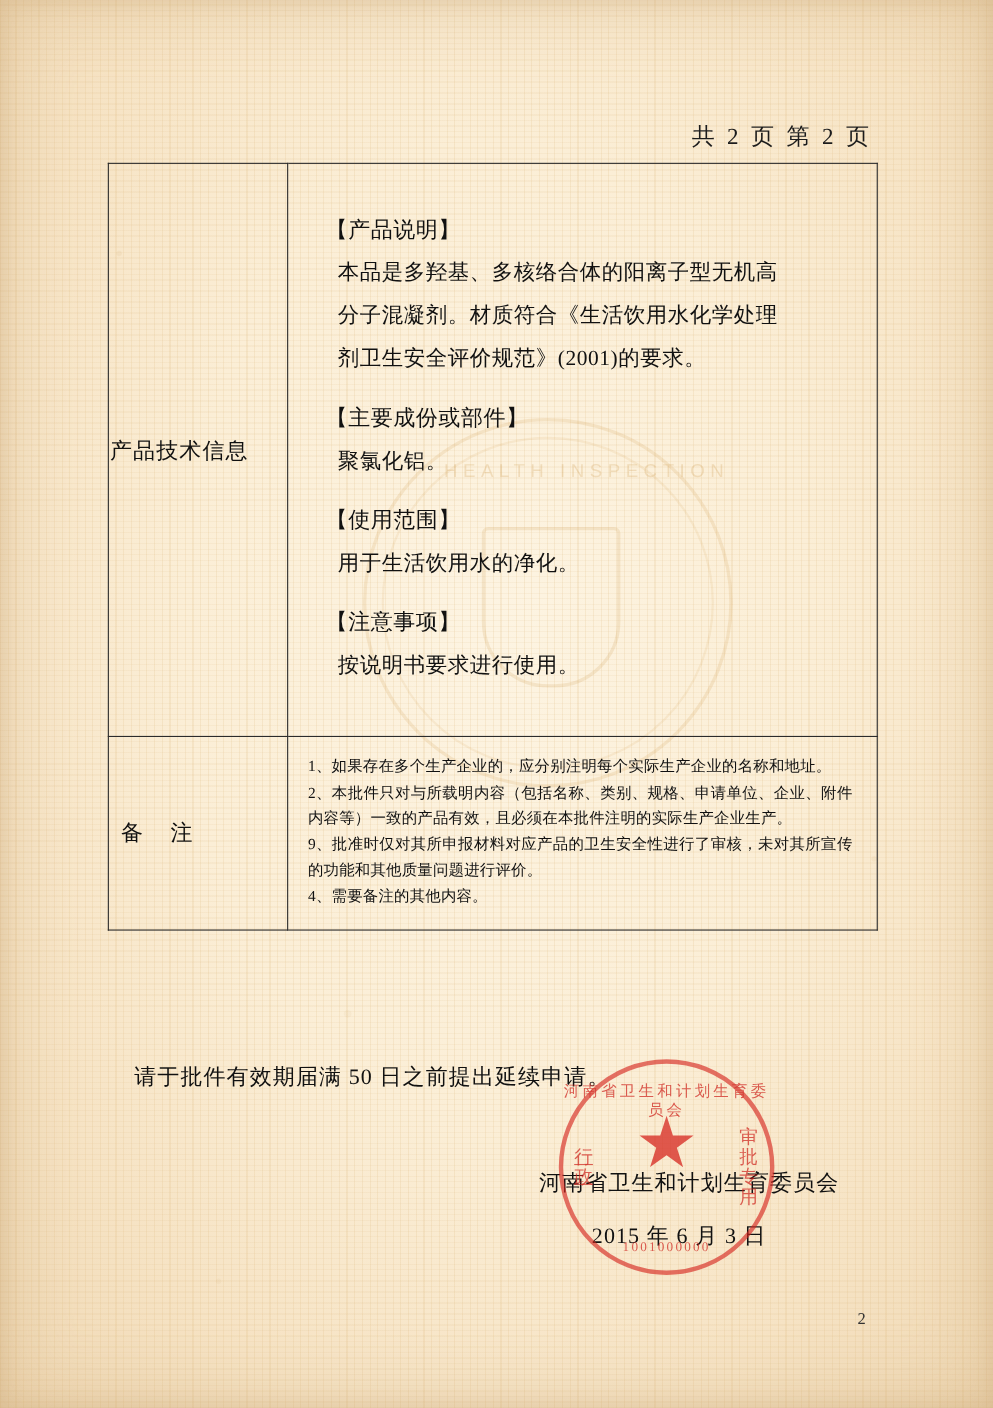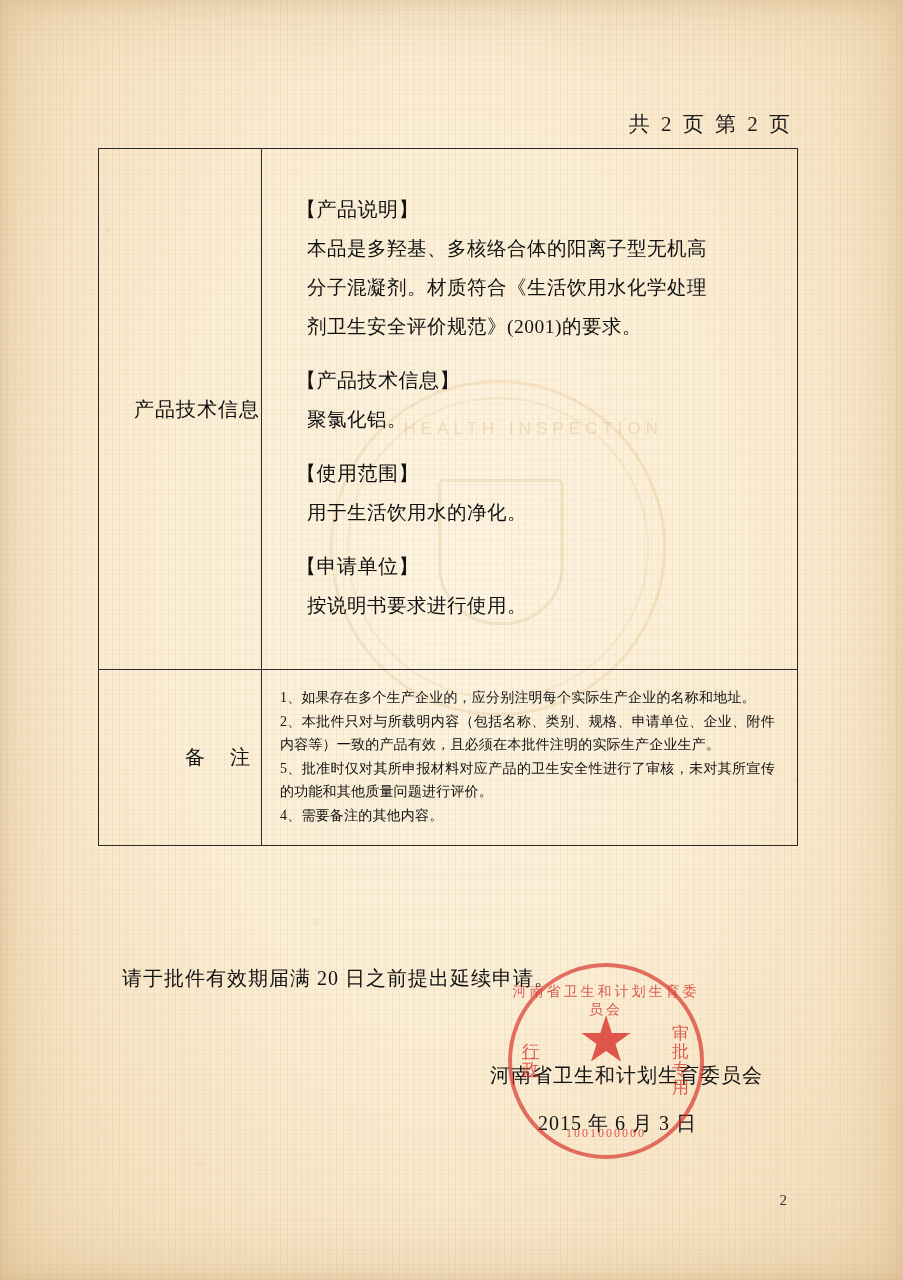--- a/index.html
+++ b/index.html
@@ -68,21 +68,21 @@
     border-collapse: collapse;
     background: transparent;
   }
   .doc-table td {
     border: 1.5px solid #2b2b2b;
     vertical-align: middle;
     background: transparent;
   }
   .label-cell {
     width: 160px;
-    text-align: right;
+    text-align: left;
     font-size: 20px;
     color: #101010;
     letter-spacing: 1px;
     margin-top: 20px;
   }
   .label-cell.spaced {
     letter-spacing: 10px;
     text-indent: 10px;
   }
   .tech-cell {
@@ -269,43 +269,43 @@
   <table class="doc-table">
     <tbody>
       <tr>
         <td class="label-cell">产品技术信息</td>
         <td class="tech-cell">
           <div class="tech-head">【产品说明】</div>
           <div class="tech-para">本品是多羟基、多核络合体的阳离子型无机高</div>
           <div class="tech-para">分子混凝剂。材质符合《生活饮用水化学处理</div>
           <div class="tech-para">剂卫生安全评价规范》(2001)的要求。</div>
 
-          <div class="tech-head">【产品技术信息】</div>
+          <div class="tech-head">【主要成份或部件】</div>
           <div class="tech-para">聚氯化铝。</div>
 
           <div class="tech-head">【使用范围】</div>
           <div class="tech-para">用于生活饮用水的净化。</div>
 
-          <div class="tech-head">【申请单位】</div>
+          <div class="tech-head">【注意事项】</div>
           <div class="tech-para">按说明书要求进行使用。</div>
         </td>
       </tr>
       <tr>
         <td class="label-cell spaced">备 注</td>
         <td class="remark-cell">
           <div class="remark-item">1、如果存在多个生产企业的，应分别注明每个实际生产企业的名称和地址。</div>
           <div class="remark-item">2、本批件只对与所载明内容（包括名称、类别、规格、申请单位、企业、附件内容等）一致的产品有效，且必须在本批件注明的实际生产企业生产。</div>
-          <div class="remark-item">5、批准时仅对其所申报材料对应产品的卫生安全性进行了审核，未对其所宣传的功能和其他质量问题进行评价。</div>
+          <div class="remark-item">9、批准时仅对其所申报材料对应产品的卫生安全性进行了审核，未对其所宣传的功能和其他质量问题进行评价。</div>
           <div class="remark-item">4、需要备注的其他内容。</div>
         </td>
       </tr>
     </tbody>
   </table>
 
-  <div class="notice">请于批件有效期届满 20 日之前提出延续申请。</div>
+  <div class="notice">请于批件有效期届满 50 日之前提出延续申请。</div>
   <div class="issuer">河南省卫生和计划生育委员会</div>
   <div class="issue-date">2015 年 6 月 3 日</div>
   <div class="page-number">2</div>
 
   <div class="seal">
     <div class="seal-inner"></div>
     <div class="seal-top-text">河南省卫生和计划生育委员会</div>
     <div class="seal-side-left">行政</div>
     <div class="seal-side-right">审批专用</div>
     <div class="seal-star">

